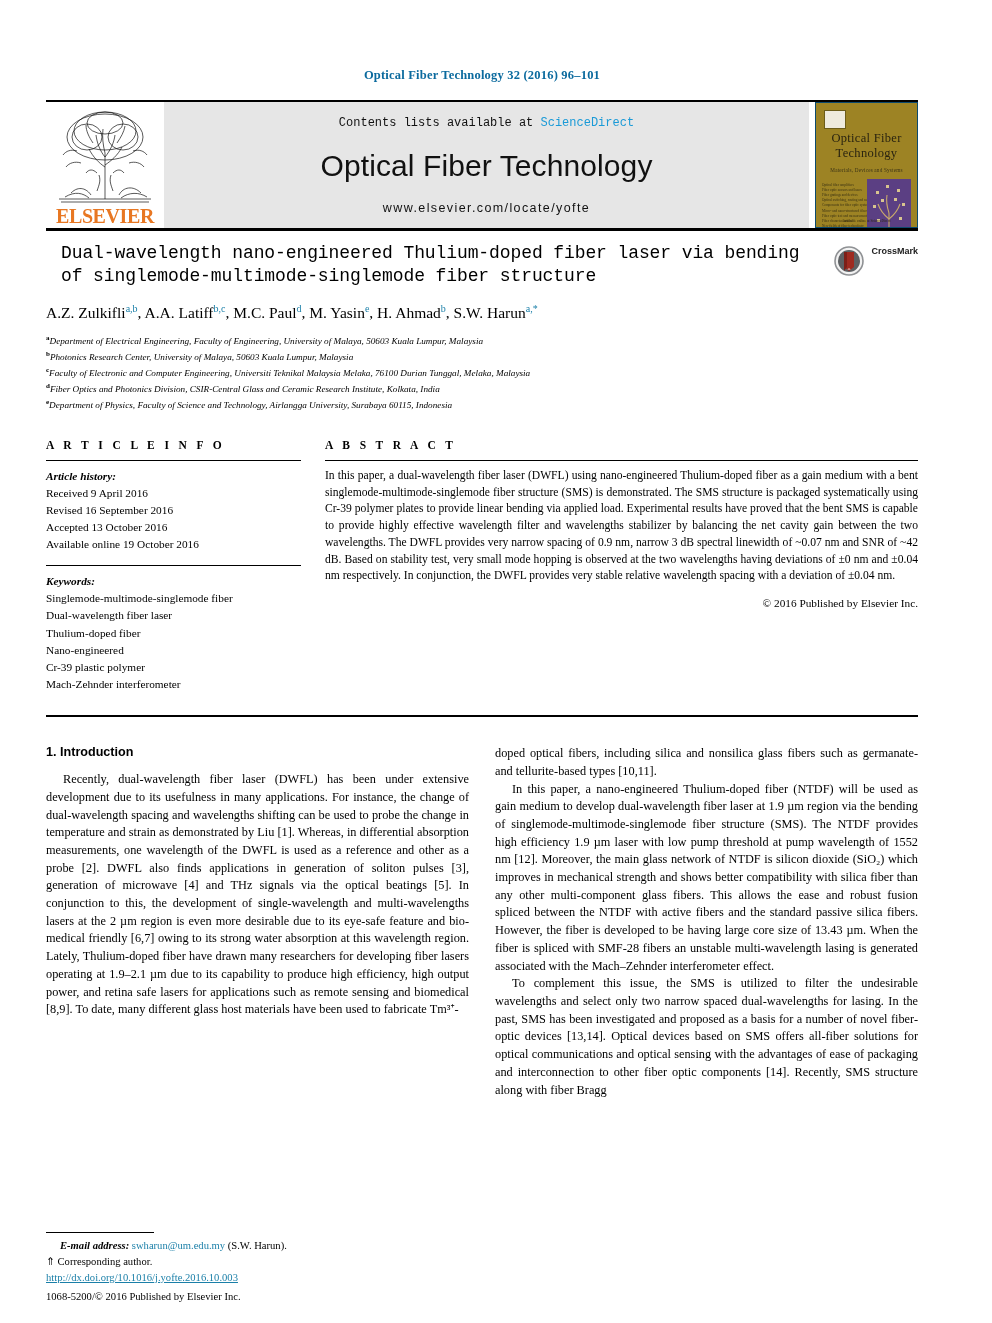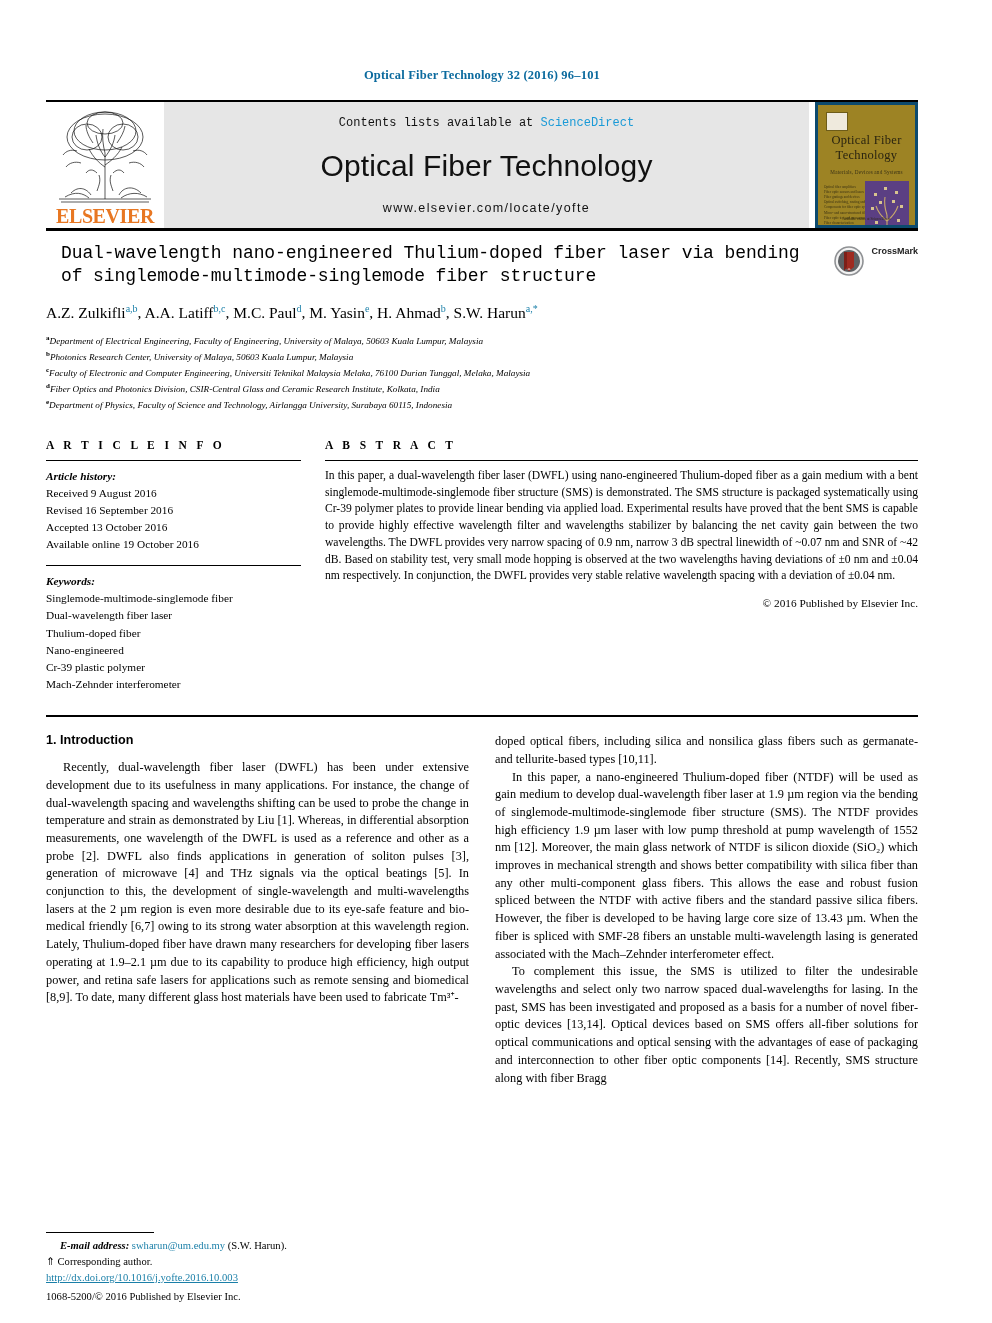--- a/index.html
+++ b/index.html
@@ -96,21 +96,21 @@
     letter-spacing: 1.4px;
     color: #111;
   }
   .cover-thumb {
     flex: 0 0 103px;
     width: 103px;
     margin-left: 6px;
     background: #9d8324;
     position: relative;
     box-sizing: border-box;
-    border: 3px solid #0c4a6e;
+    border: 1px solid #0c4a6e;
     overflow: hidden;
   }
   .cover-topbox {
     position:absolute; left:8px; top:7px; width:20px; height:17px;
     background:#efeadd; border:1px solid #6d5c19;
   }
   .cover-title {
     position: absolute;
     top: 28px; left: 0; right: 0;
     text-align: center;
@@ -261,21 +261,21 @@
 
   .rule-abs-bottom {
     border-top: 2.2px solid #000;
     margin-top: 22px;
   }
 
   
   .body-cols {
     display: flex;
     gap: 26px;
-    margin-top: 16px;
+    margin-top: 28px;
   }
   .body-col { flex: 1 1 0; min-width: 0; }
   h2.sec {
     font-family: "Liberation Sans", sans-serif;
     font-weight: bold;
     font-size: 12.6px;
     margin: 0 0 12px 0;
   }
   p.body {
     font-family: "Liberation Serif", serif;
@@ -455,21 +455,21 @@
     <div class="affil"><sup>d</sup><span>Fiber Optics and Photonics Division, CSIR-Central Glass and Ceramic Research Institute, Kolkata, India</span></div>
     <div class="affil"><sup>e</sup><span>Department of Physics, Faculty of Science and Technology, Airlangga University, Surabaya 60115, Indonesia</span></div>
   </div>
 
   <div class="info-abstract">
 
     <div class="col-info">
       <div class="head-spaced">A R T I C L E   I N F O</div>
       <div class="rule-thin"></div>
       <div class="info-lab">Article history:</div>
-      <div class="info-line">Received 9 August 2016</div>
+      <div class="info-line">Received 9 April 2016</div>
       <div class="info-line">Revised 16 September 2016</div>
       <div class="info-line">Accepted 13 October 2016</div>
       <div class="info-line">Available online 19 October 2016</div>
       <div class="rule-thin2"></div>
       <div class="info-lab">Keywords:</div>
       <div class="info-line">Singlemode-multimode-singlemode fiber</div>
       <div class="info-line">Dual-wavelength fiber laser</div>
       <div class="info-line">Thulium-doped fiber</div>
       <div class="info-line">Nano-engineered</div>
       <div class="info-line">Cr-39 plastic polymer</div>

